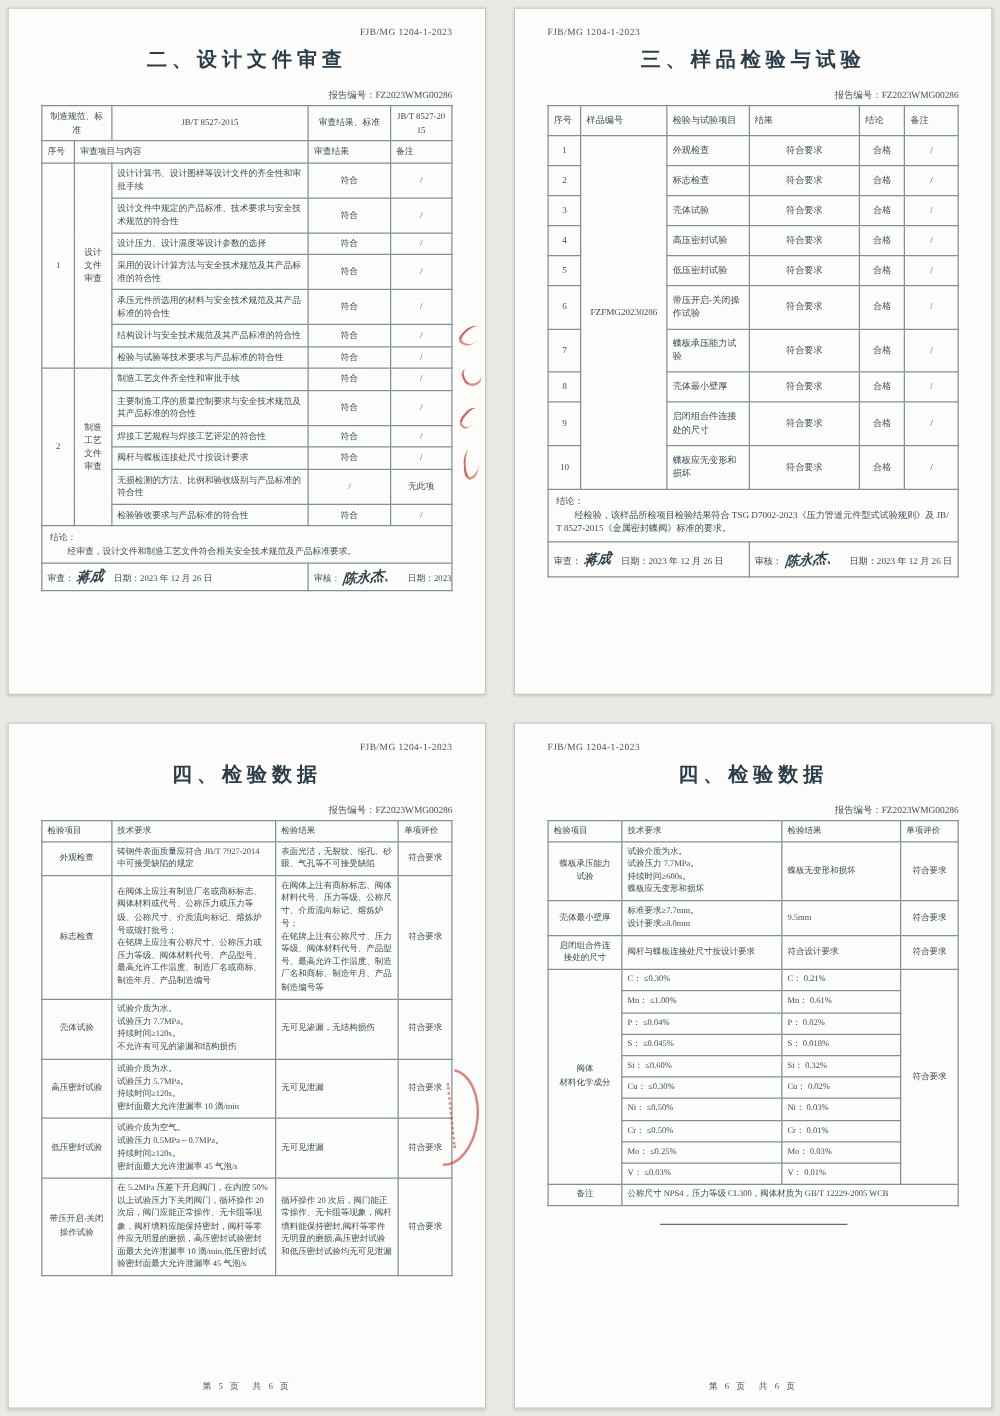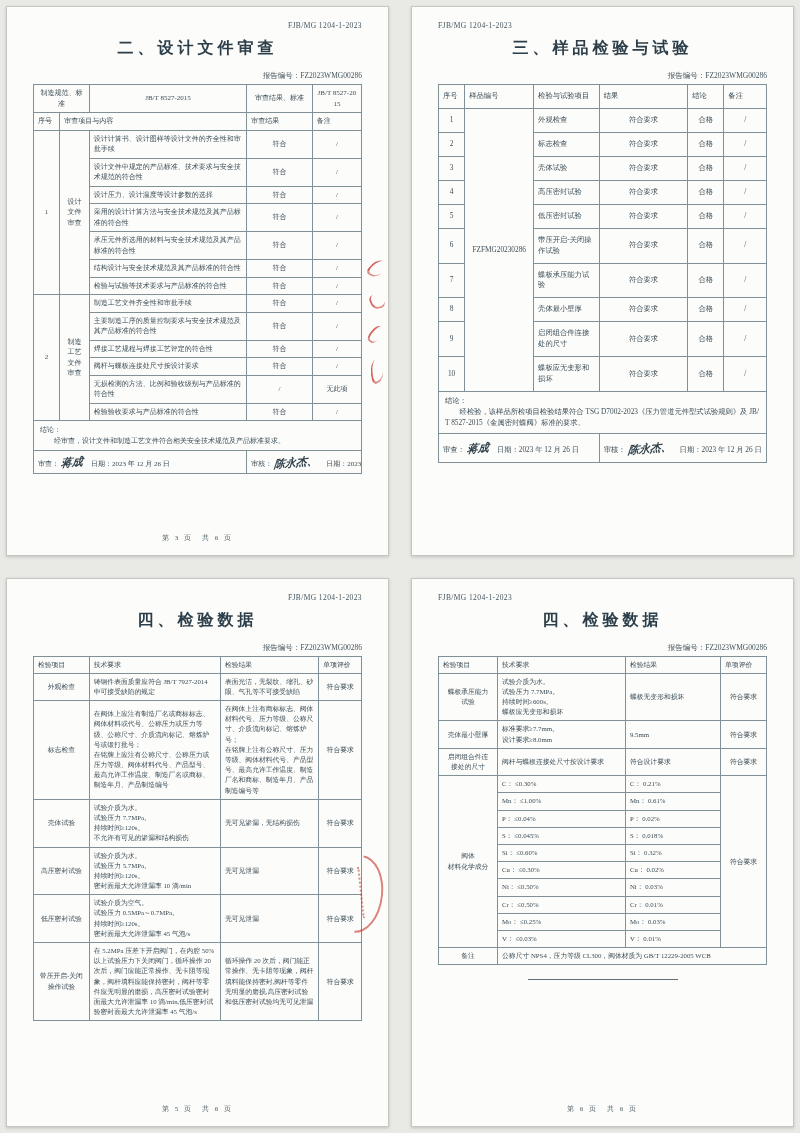--- a/index.html
+++ b/index.html
@@ -186,21 +186,20 @@
         </td>
       </tr>
     </tbody>
       </table>
     <div class="seal-column">
       <div class="seal-frag"></div>
       <div class="seal-frag f2"></div>
       <div class="seal-frag f3"></div>
       <div class="seal-frag f4"></div>
     </div>
-    <div class="page-footer">第 3 页　共 6 页</div>
   </div>
 
   <div class="page p2">
     <div class="doc-code">FJB/MG 1204-1-2023</div>
     <div class="page-title">三、样品检验与试验</div>
     <div class="report-no">报告编号：FZ2023WMG00286</div>
     <table>
       <colgroup>
           <col style="width:8%">
           <col style="width:21%">

